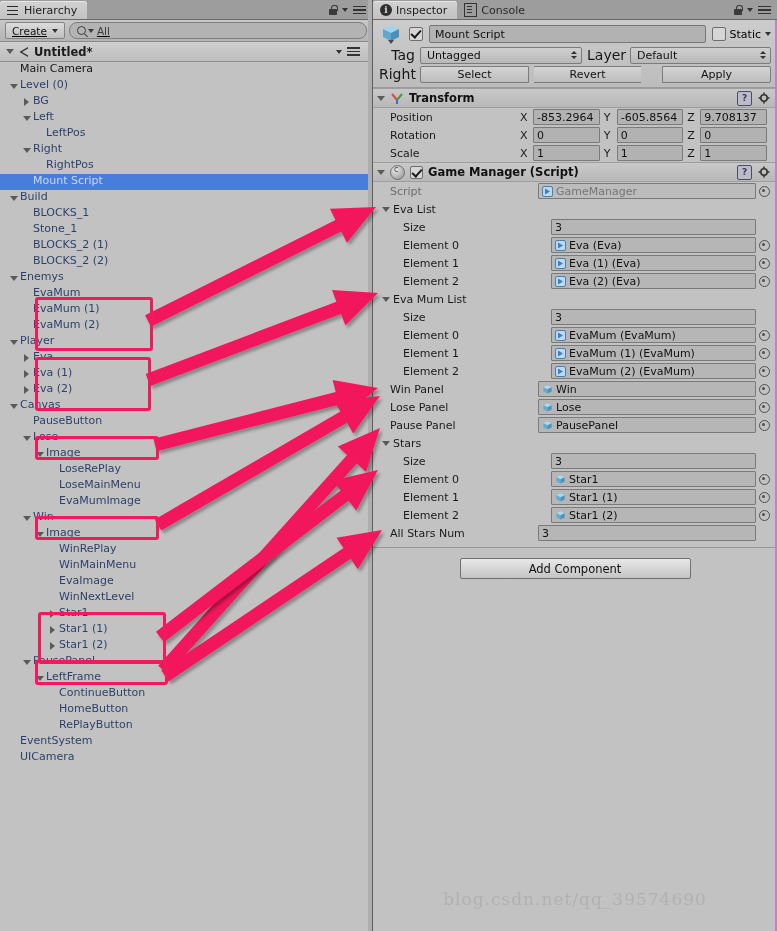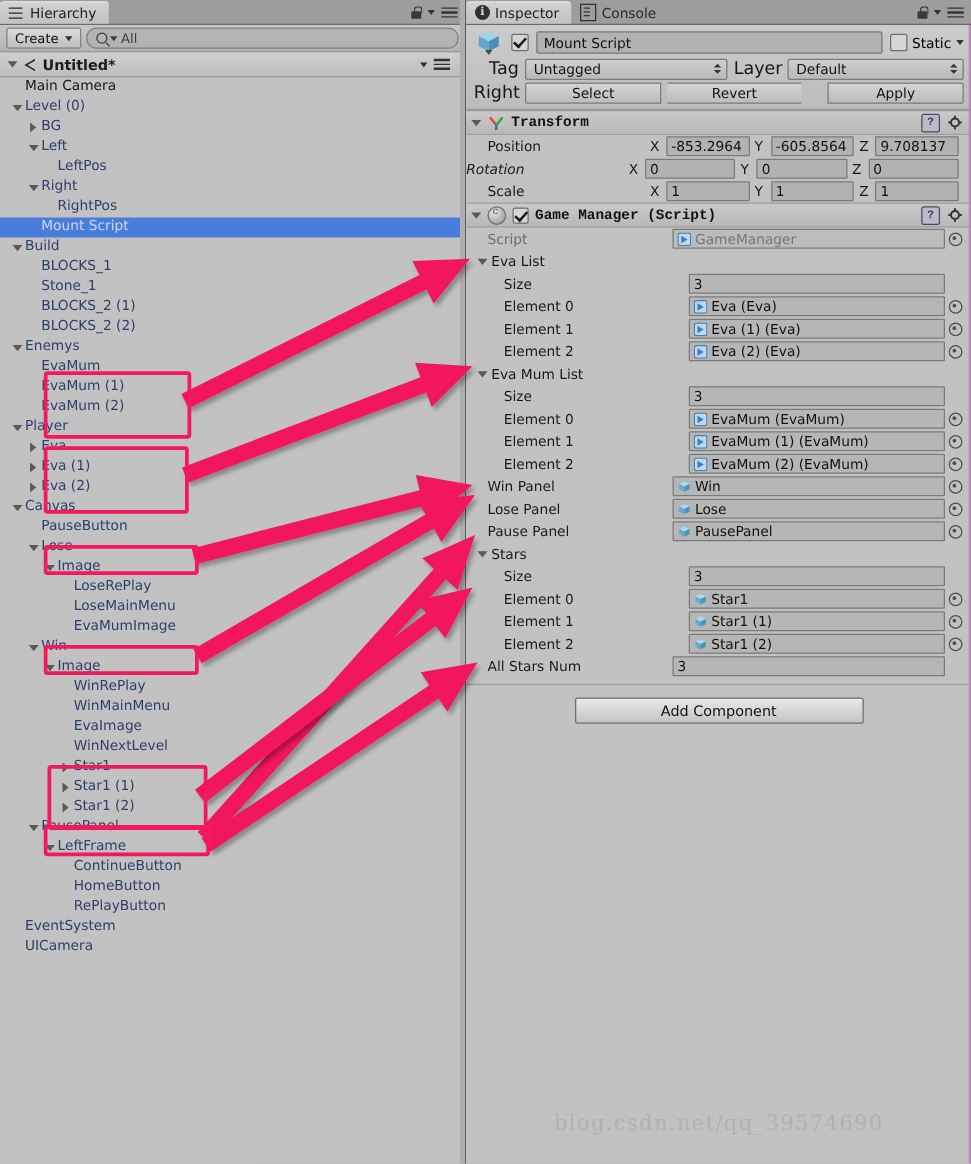--- a/index.html
+++ b/index.html
@@ -58,20 +58,21 @@
   .console-ico{
     width:11px;height:12px;border:1.4px solid #333;flex:none;position:relative;background:transparent;
   }
   .console-ico:before{content:"";position:absolute;left:1.5px;top:2px;width:5px;height:1.2px;background:#333;box-shadow:0 3px 0 #333,0 6px 0 #333;}
 
   
   .h-toolbar{
     height:21px;background:linear-gradient(180deg,#c8c8c8,#b4b4b4);
     display:flex;align-items:center;gap:4px;padding:0 5px;
     border-bottom:1px solid #8a8a8a;
+    text-decoration:underline;
   }
   .create-btn{
     height:15px;display:flex;align-items:center;gap:5px;padding:0 6px;
     background:linear-gradient(180deg,#dcdcdc,#bfbfbf);
     border:1px solid #848484;border-radius:2px;font-size:10.5px;color:#111;
   }
   .searchbox{
     flex:1;height:15px;background:#b3b3b3;border:1px solid #7e7e7e;border-radius:8px;
     display:flex;align-items:center;padding:0 7px;gap:2px;
   }
@@ -141,21 +142,21 @@
     font-size:11px;color:#111;
   }
   .pfb-btn.first{border-radius:2px 0 0 2px;}
   .pfb-btn.last{border-radius:0 2px 2px 0;margin-left:16px;}
   .pfb-btn.mid{border-left:none;border-right:none;}
 
   
   .comp-head{
     height:18px;background:linear-gradient(180deg,#c9c9c9,#b8b8b8);
     border-top:1px solid #9e9e9e;border-bottom:1px solid #9e9e9e;
-    display:flex;align-items:center;gap:5px;padding:0 6px 0 4px;font-family:Liberation Mono, monospace;
+    display:flex;align-items:center;gap:5px;padding:0 6px 0 4px;
   }
   .comp-title{font-weight:bold;font-size:11.5px;color:#111;}
   .comp-right{margin-left:auto;display:flex;align-items:center;gap:6px;}
   .help-ico{
     width:13px;height:13px;border:1.3px solid #4a4a6a;border-radius:2px;
     color:#3a3a6a;font-size:9px;display:flex;align-items:center;justify-content:center;
     font-weight:bold;background:#bcbcc6;
   }
   .gear{width:13px;height:13px;position:relative;}
   .gear svg{display:block}
@@ -596,21 +597,21 @@
               <span class="num-field">
                 <span>-605.8564</span>
               </span>
               <span class="axis">Z</span>
               <span class="num-field">
                 <span>9.708137</span>
               </span>
             </div>
           </div>
           <div class="prop-row">
-            <span class="prop-lbl" style="width: 130px;  font-style: italic;">Rotation</span>
+            <span class="prop-lbl" style="width: 130px; padding-left: 17px;">Rotation</span>
             <div class="vec">
               <span class="axis">X</span>
               <span class="num-field">
                 <span>0</span>
               </span>
               <span class="axis">Y</span>
               <span class="num-field">
                 <span>0</span>
               </span>
               <span class="axis">Z</span>

